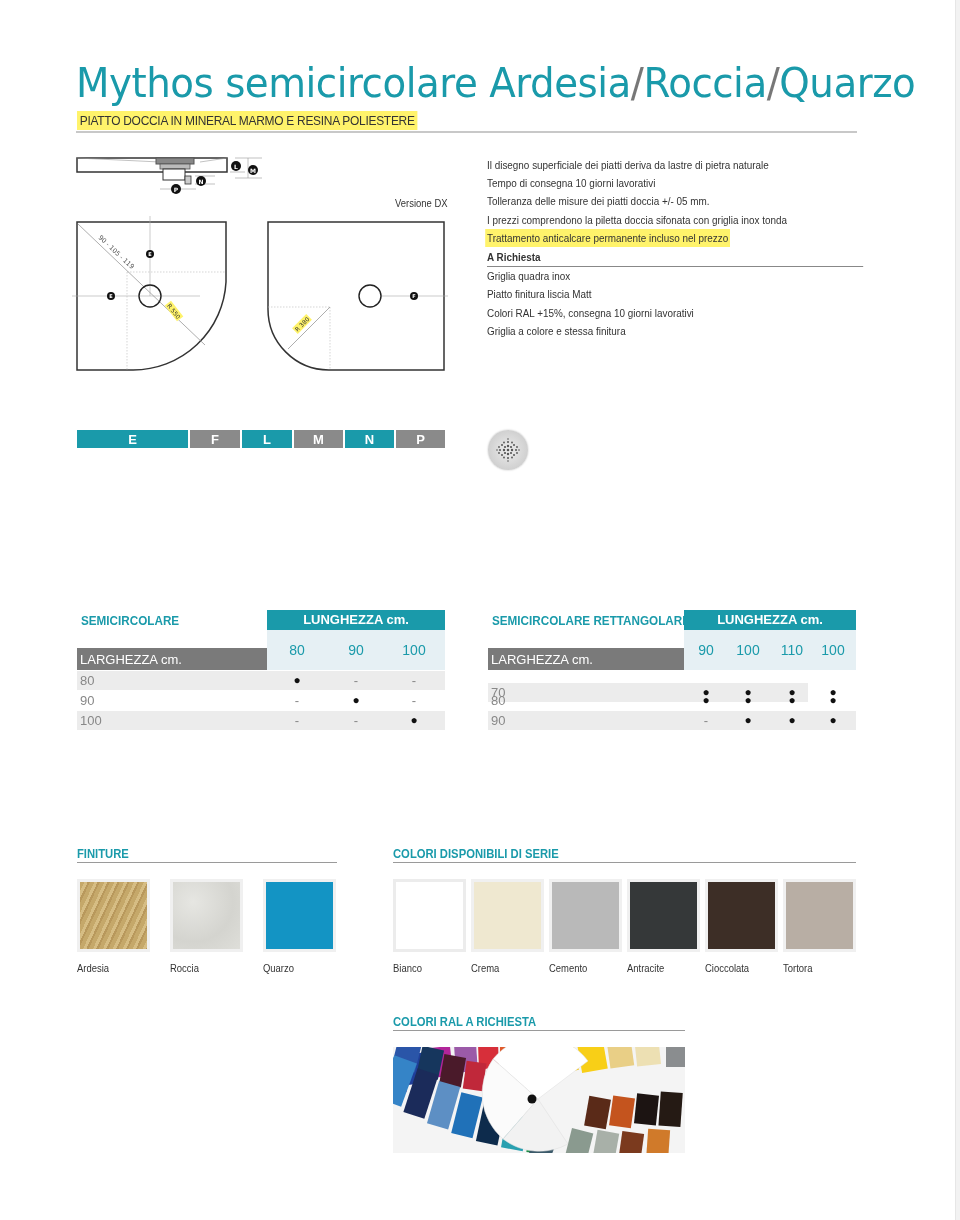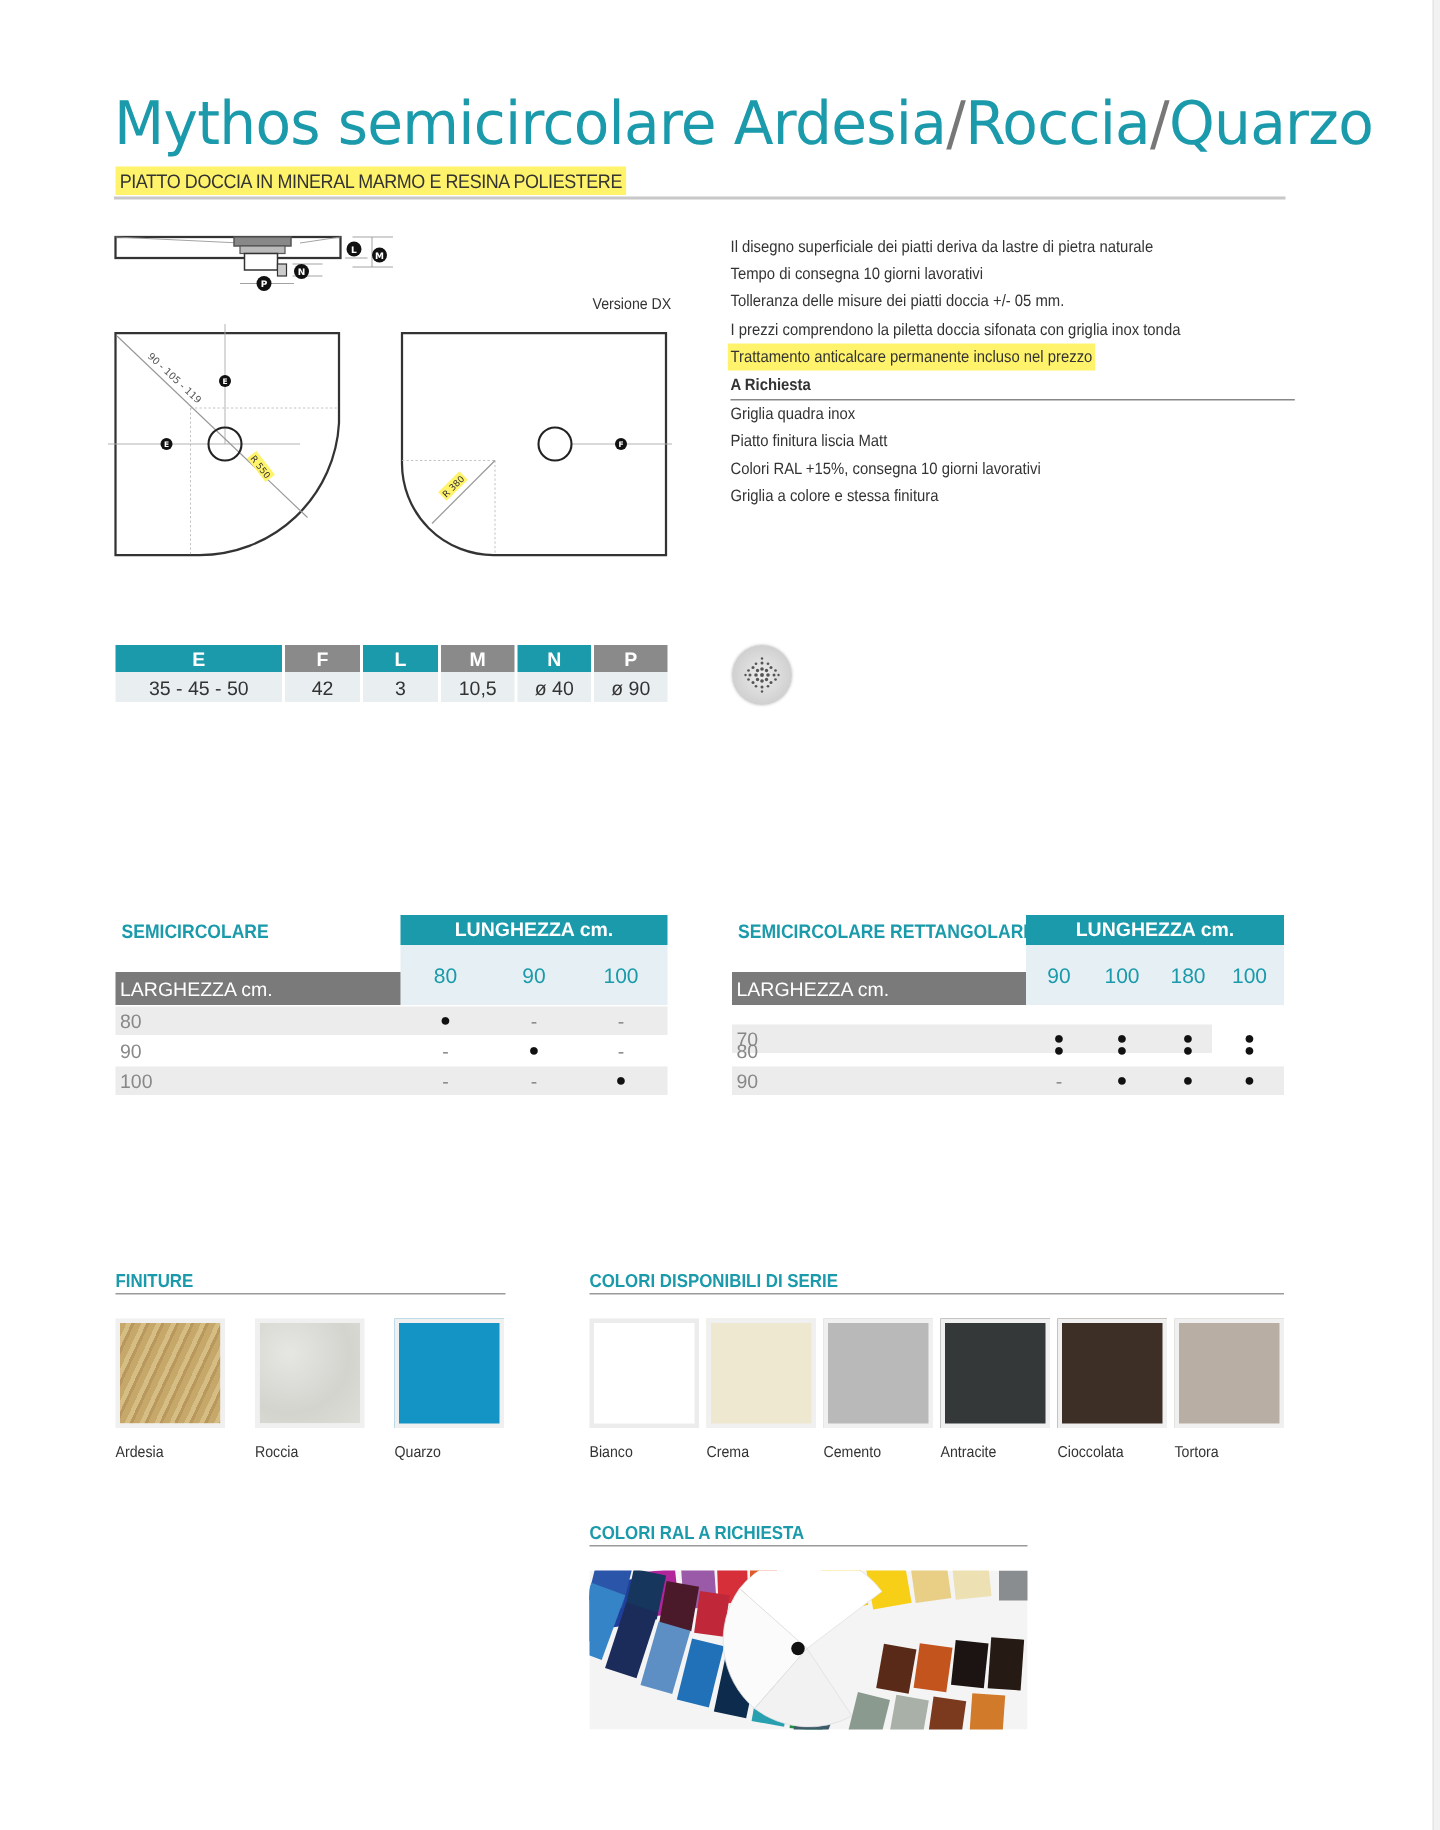--- a/index.html
+++ b/index.html
@@ -143,28 +143,20 @@
 
 <table class="abs dims">
   <tbody>
       <tr>
     <th class="th-teal" style="width:112px">E</th>
     <th class="th-grey" style="width:52px">F</th>
     <th class="th-teal" style="width:52px">L</th>
     <th class="th-grey" style="width:51px">M</th>
     <th class="th-teal" style="width:51px">N</th>
     <th class="th-grey" style="width:51px">P</th>
-  </tr>
-  <tr>
-    <td>35 - 45 - 50</td>
-    <td>42</td>
-    <td>3</td>
-    <td>10,5</td>
-    <td>ø 40</td>
-    <td>ø 90</td>
   </tr>
 </tbody>
   </table>
 <div class="abs drain-icon">
   <svg width="40" height="40" viewBox="0 0 40 40">
     <g fill="#555">
       <circle cx="20" cy="20" r="1.3"></circle>
         <circle cx="16" cy="20" r="1.2"></circle>
         <circle cx="24" cy="20" r="1.2"></circle>
       <circle cx="20" cy="16" r="1.2"></circle>
@@ -225,21 +217,21 @@
     <span class="cell dot" style="left:317px; width:40px;">●</span>
   </div>
 </div>
 
 <div class="size-table" style="left:488px; top:610px; width:368px; height:122px;">
   <div class="tbl-label" style="left:4px; top:3px;">SEMICIRCOLARE RETTANGOLARE</div>
   <div class="len-head" style="left:196px; top:0; width:172px;">LUNGHEZZA cm.</div>
   <div class="len-area" style="left:196px; top:20px; width:172px; height:40px;"></div>
   <div class="len-col" style="left:203px; top:32px; width:30px;">90</div>
   <div class="len-col" style="left:245px; top:32px; width:30px;">100</div>
-  <div class="len-col" style="left:289px; top:32px; width:30px;">180</div>
+  <div class="len-col" style="left:289px; top:32px; width:30px;">110</div>
   <div class="len-col" style="left:330px; top:32px; width:30px;">100</div>
   <div class="larg-head" style="left:0; top:38px; width:196px;">LARGHEZZA cm.</div>
 
   <div class="row odd" style="left:0; top:73px; width:320px;">
     <span class="lbl">70</span>
     <span class="cell dot" style="left:203px; width:30px;">●</span>
     <span class="cell dot" style="left:245px; width:30px;">●</span>
     <span class="cell dot" style="left:289px; width:30px;">●</span>
     <span class="cell dot" style="left:330px; width:30px;">●</span>
   </div>

